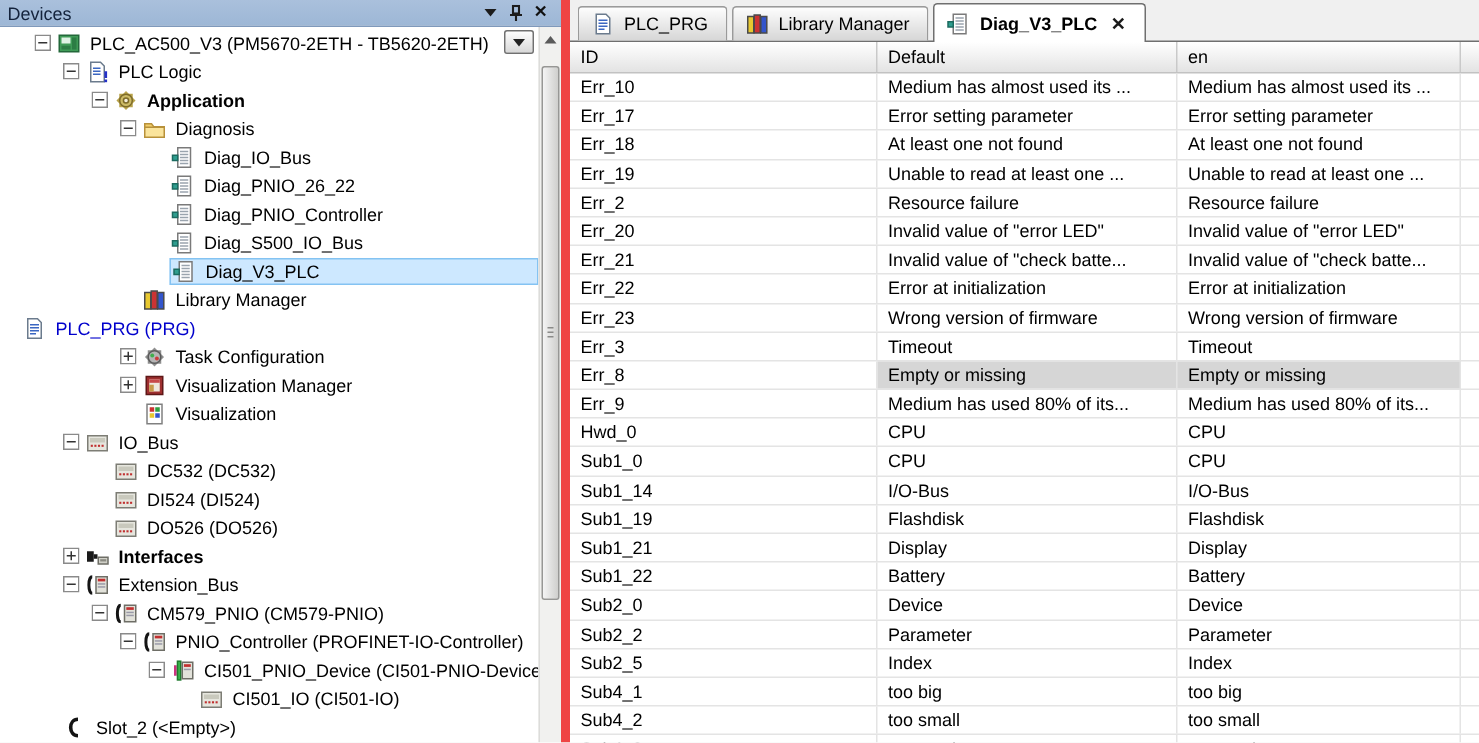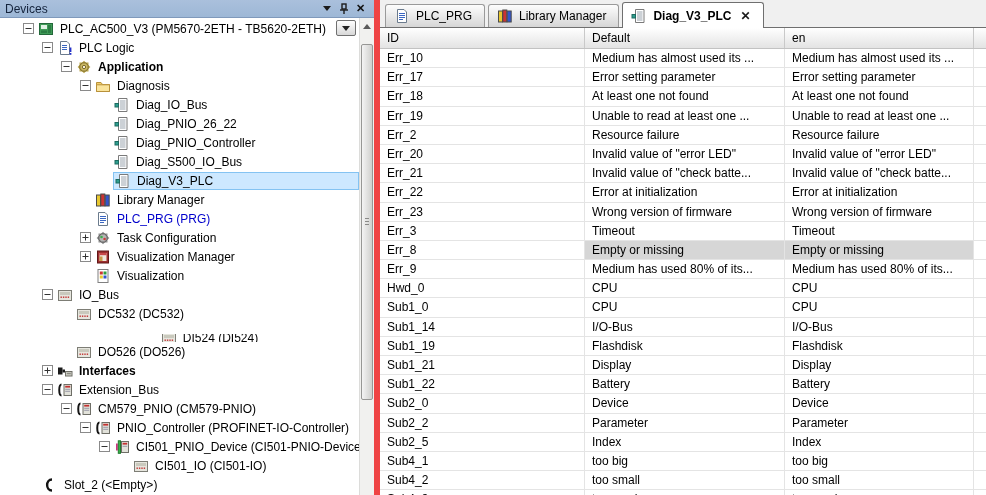--- a/index.html
+++ b/index.html
@@ -246,21 +246,21 @@
               <span class="icon">
                 <svg viewBox="0 0 16 16">
                   <rect x="1.5" y="3" width="4" height="11" fill="#e8c830" stroke="#4a4a4a"></rect>
                   <rect x="5.8" y="2" width="4" height="12" fill="#cc3333" stroke="#4a4a4a"></rect>
                   <rect x="10.2" y="3" width="4" height="11" fill="#3355cc" stroke="#4a4a4a"></rect>
                 </svg>
               </span>
               <span class="tlabel">Library Manager</span>
             </span>
           </div>
-          <div class="tree-row" style="padding-left: 80px;">
+          <div class="tree-row" style="">
             <span class="exp-spacer"></span>
             <span class="fill">
               <span class="icon">
                 <svg viewBox="0 0 16 16">
                   <path d="M3.5 1.5h6.5l2.5 2.5v10.5H3.5z" fill="#fff" stroke="#6b7b8d"></path>
                   <rect x="5" y="5" width="6" height="1" fill="#3a66c2"></rect>
                   <rect x="5" y="7" width="6" height="1" fill="#3a66c2"></rect>
                   <rect x="5" y="9" width="6" height="1" fill="#3a66c2"></rect>
                   <rect x="5" y="11" width="4" height="1" fill="#3a66c2"></rect>
                 </svg>
@@ -354,21 +354,21 @@
                   <rect x="3" y="5" width="10" height="3" fill="#c9c9bd"></rect>
                   <rect x="3.5" y="9.5" width="1.4" height="1.4" fill="#c03030"></rect>
                   <rect x="5.9" y="9.5" width="1.4" height="1.4" fill="#c03030"></rect>
                   <rect x="8.3" y="9.5" width="1.4" height="1.4" fill="#c03030"></rect>
                   <rect x="10.7" y="9.5" width="1.4" height="1.4" fill="#c03030"></rect>
                 </svg>
               </span>
               <span class="tlabel">DC532 (DC532)</span>
             </span>
           </div>
-          <div class="tree-row" style="padding-left: 61px; flex-direction: column;">
+          <div class="tree-row" style="padding-left: 61px;">
             <span class="exp-spacer"></span>
             <span class="fill">
               <span class="icon">
                 <svg viewBox="0 0 16 16">
                   <rect x="1.5" y="3.5" width="13" height="10" fill="#e6e6de" stroke="#7d7d75"></rect>
                   <rect x="3" y="5" width="10" height="3" fill="#c9c9bd"></rect>
                   <rect x="3.5" y="9.5" width="1.4" height="1.4" fill="#c03030"></rect>
                   <rect x="5.9" y="9.5" width="1.4" height="1.4" fill="#c03030"></rect>
                   <rect x="8.3" y="9.5" width="1.4" height="1.4" fill="#c03030"></rect>
                   <rect x="10.7" y="9.5" width="1.4" height="1.4" fill="#c03030"></rect>

